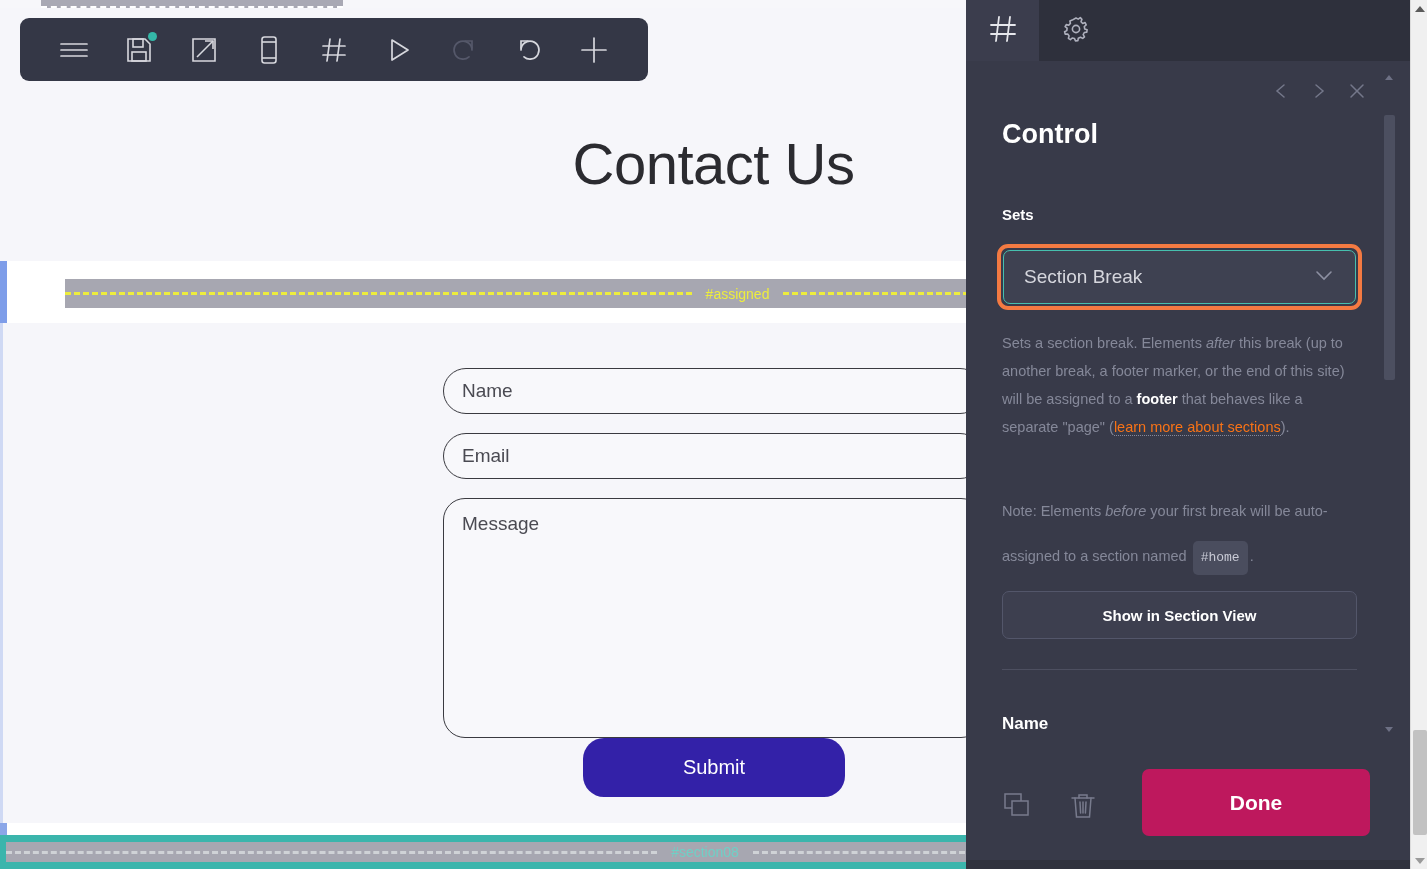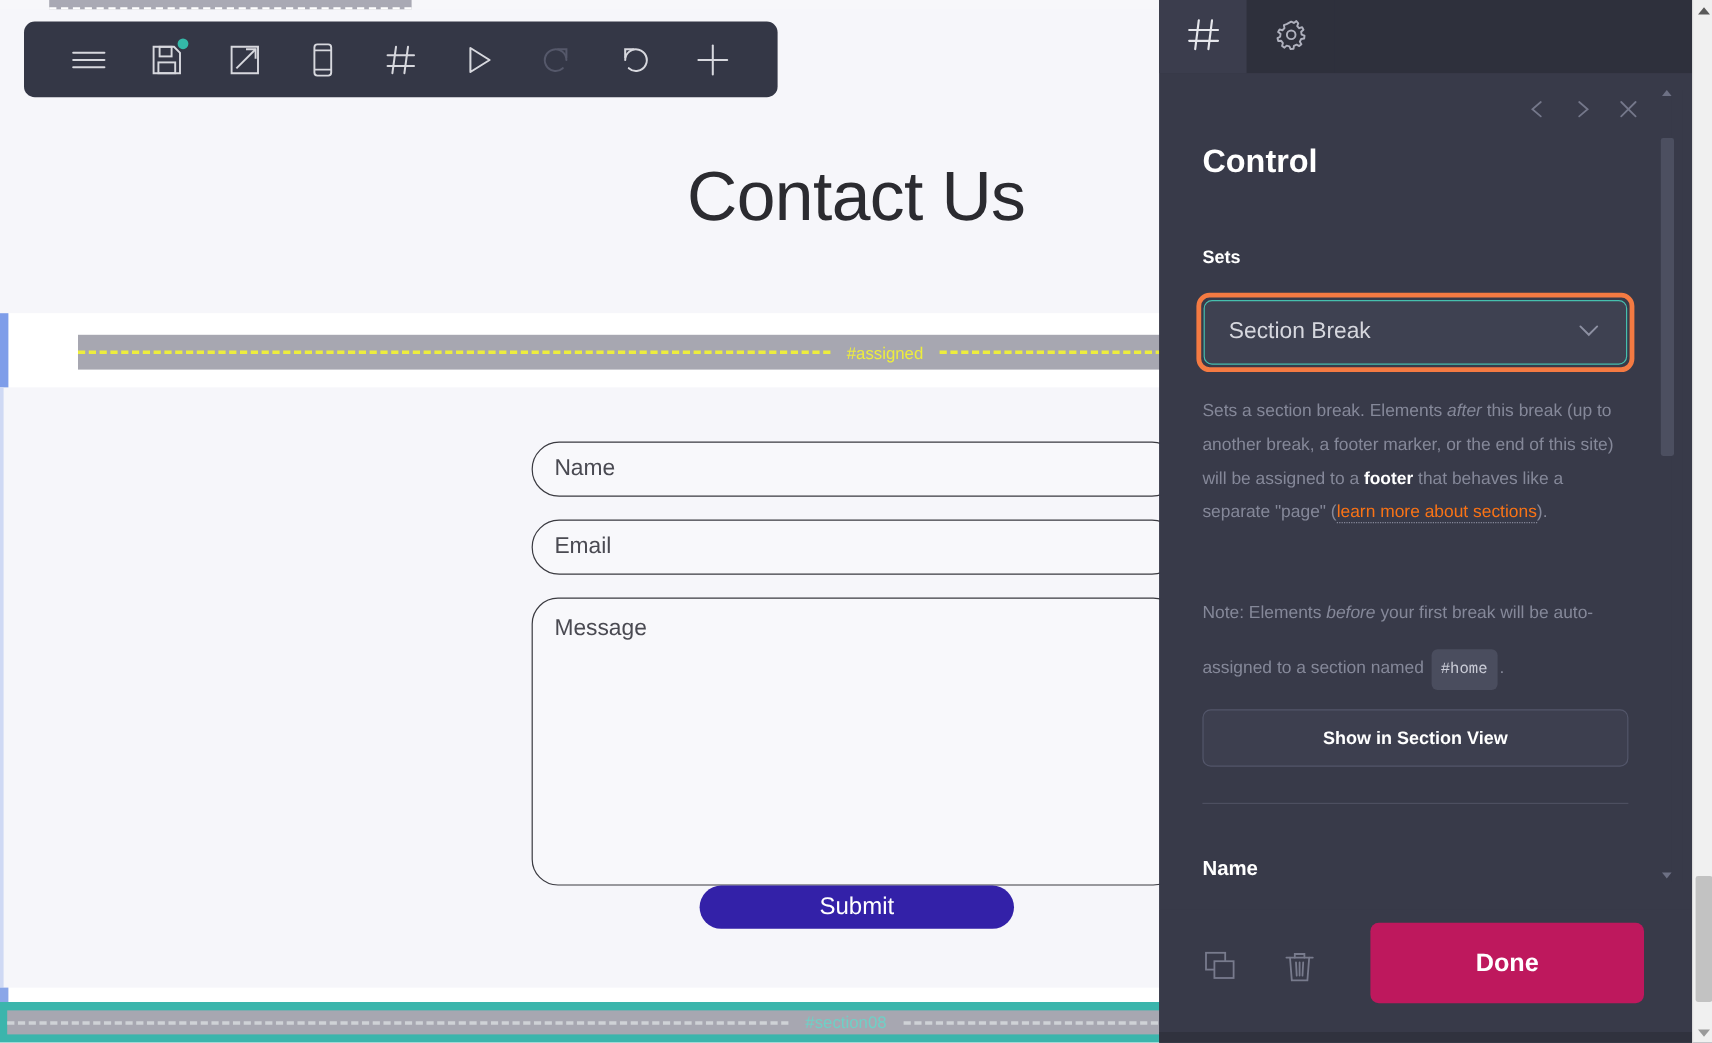--- a/index.html
+++ b/index.html
@@ -87,21 +87,21 @@
   .field.name  { left: 443px; top: 45px;  width: 540px; height: 46px; }
   .field.email { left: 443px; top: 110px; width: 540px; height: 46px; }
   .field.message {
     left: 443px; top: 175px; width: 540px; height: 240px;
     border-radius: 22px;
     align-items: flex-start;
     padding-top: 14px;
   }
   .submit-btn {
     position: absolute; left: 583px; top: 415px;
-    width: 262px; height: 36px;
+    width: 262px; height: 59px;
     background: #3321a8;
     border: none; border-radius: 21px;
     color: #ffffff; font-size: 20px;
     font-family: "Liberation Sans", sans-serif;
     cursor: pointer;
   }
   .white-band2 {
     position: absolute; left: 0; top: 823px;
     width: 1410px; height: 12px;
     background: #ffffff;

